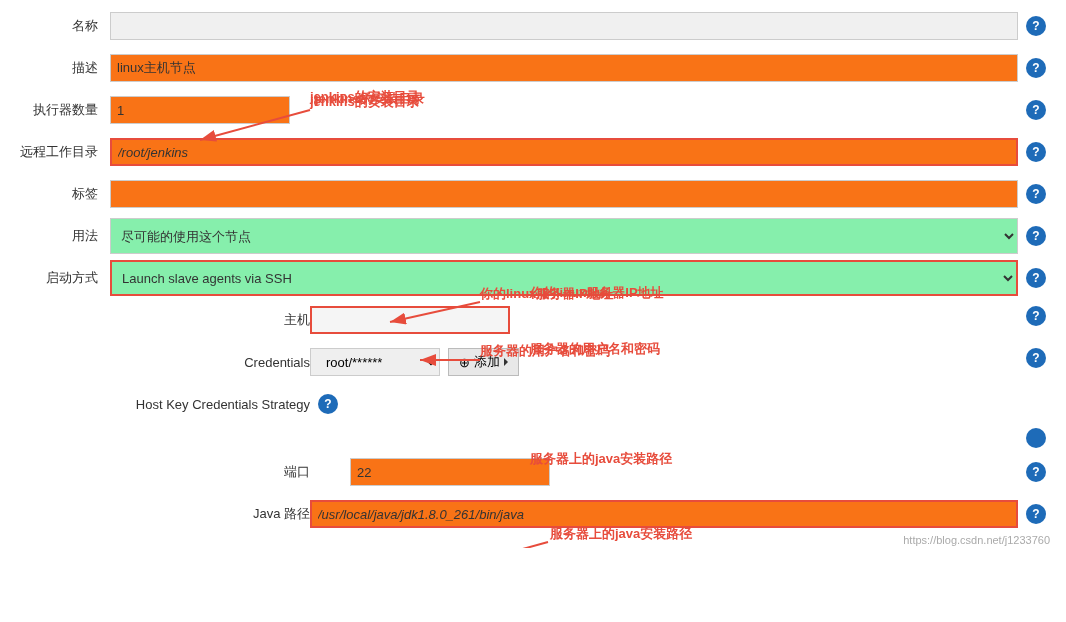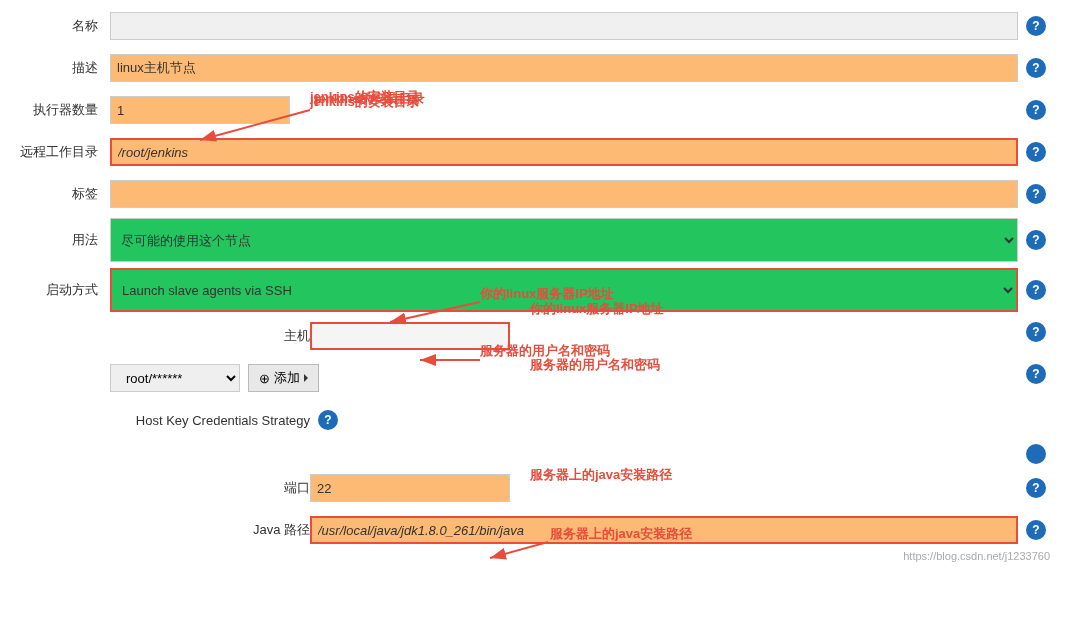--- a/index.html
+++ b/index.html
@@ -28,29 +28,29 @@
       padding-right: 12px;
       flex-shrink: 0;
     }
     .form-input {
       flex: 1;
       height: 28px;
       border: 1px solid #ccc;
       padding: 3px 6px;
       font-size: 13px;
       color: #333;
-      background: #fdba74;
+      background: #f97316;
     }
     .form-select {
       flex: 1;
-      height: 44px;
+      height: 36px;
       border: 1px solid #ccc;
       padding: 2px 6px;
       font-size: 13px;
-      background: #22c55e;
+      background: #86efac;
       color: #333;
       appearance: auto;
     }
     .help-btn {
       width: 20px;
       height: 20px;
       border-radius: 50%;
       background: #1e6bb8;
       color: #fff;
       border: none;
@@ -203,20 +203,21 @@
 
     <div class="indented-row" style="position:relative;">
       <span class="indented-label">主机</span>
       <input class="form-input input-highlight-red" type="text" style="max-width: 200px; flex: 0 0 200px; background: rgb(245, 245, 245);">
       <button class="help-btn" style="margin-left:auto; align-self:flex-start; margin-top:4px;">?</button>
 
       <span style="position:absolute; left:420px; top:-18px; color:#e74c3c; font-size:13px; font-weight:bold; white-space:nowrap;">你的linux服务器IP地址</span>
     </div>
 
     <div class="indented-row" style="position:relative;">
+      <span class="indented-label">Credentials</span>
       <div class="credentials-row">
         <select class="cred-select">
           <option>root/******</option>
           <option>- 无 -</option>
         </select>
         <button class="add-btn">
           <span>⊕</span>
           <span>添加</span>
           <span class="add-btn-arrow"></span>
         </button>
@@ -230,21 +231,21 @@
       <button class="help-btn">?</button>
     </div>
 
     <div class="indented-row" style="min-height:12px;">
       <span class="indented-label"></span>
       <button class="help-btn" style="margin-left:auto;"></button>
     </div>
 
     <div class="indented-row" style="position:relative;">
       <span class="indented-label">端口</span>
-      <input class="form-input" type="text" style="max-width: 200px; flex: 0 0 200px;" value="22">
+      <input class="form-input" type="text" style="max-width: 200px; flex: 0 0 200px; margin-left: 40px;" value="22">
       <button class="help-btn" style="margin-left:auto;">?</button>
       <span style="position:absolute; left:420px; top:-4px; color:#e74c3c; font-size:13px; font-weight:bold; white-space:nowrap;">服务器上的java安装路径</span>
     </div>
 
     <div class="indented-row">
       <span class="indented-label">Java 路径</span>
       <input class="form-input input-highlight-red" type="text" value="/usr/local/java/jdk1.8.0_261/bin/java" style="">
       <button class="help-btn">?</button>
     </div>
 

